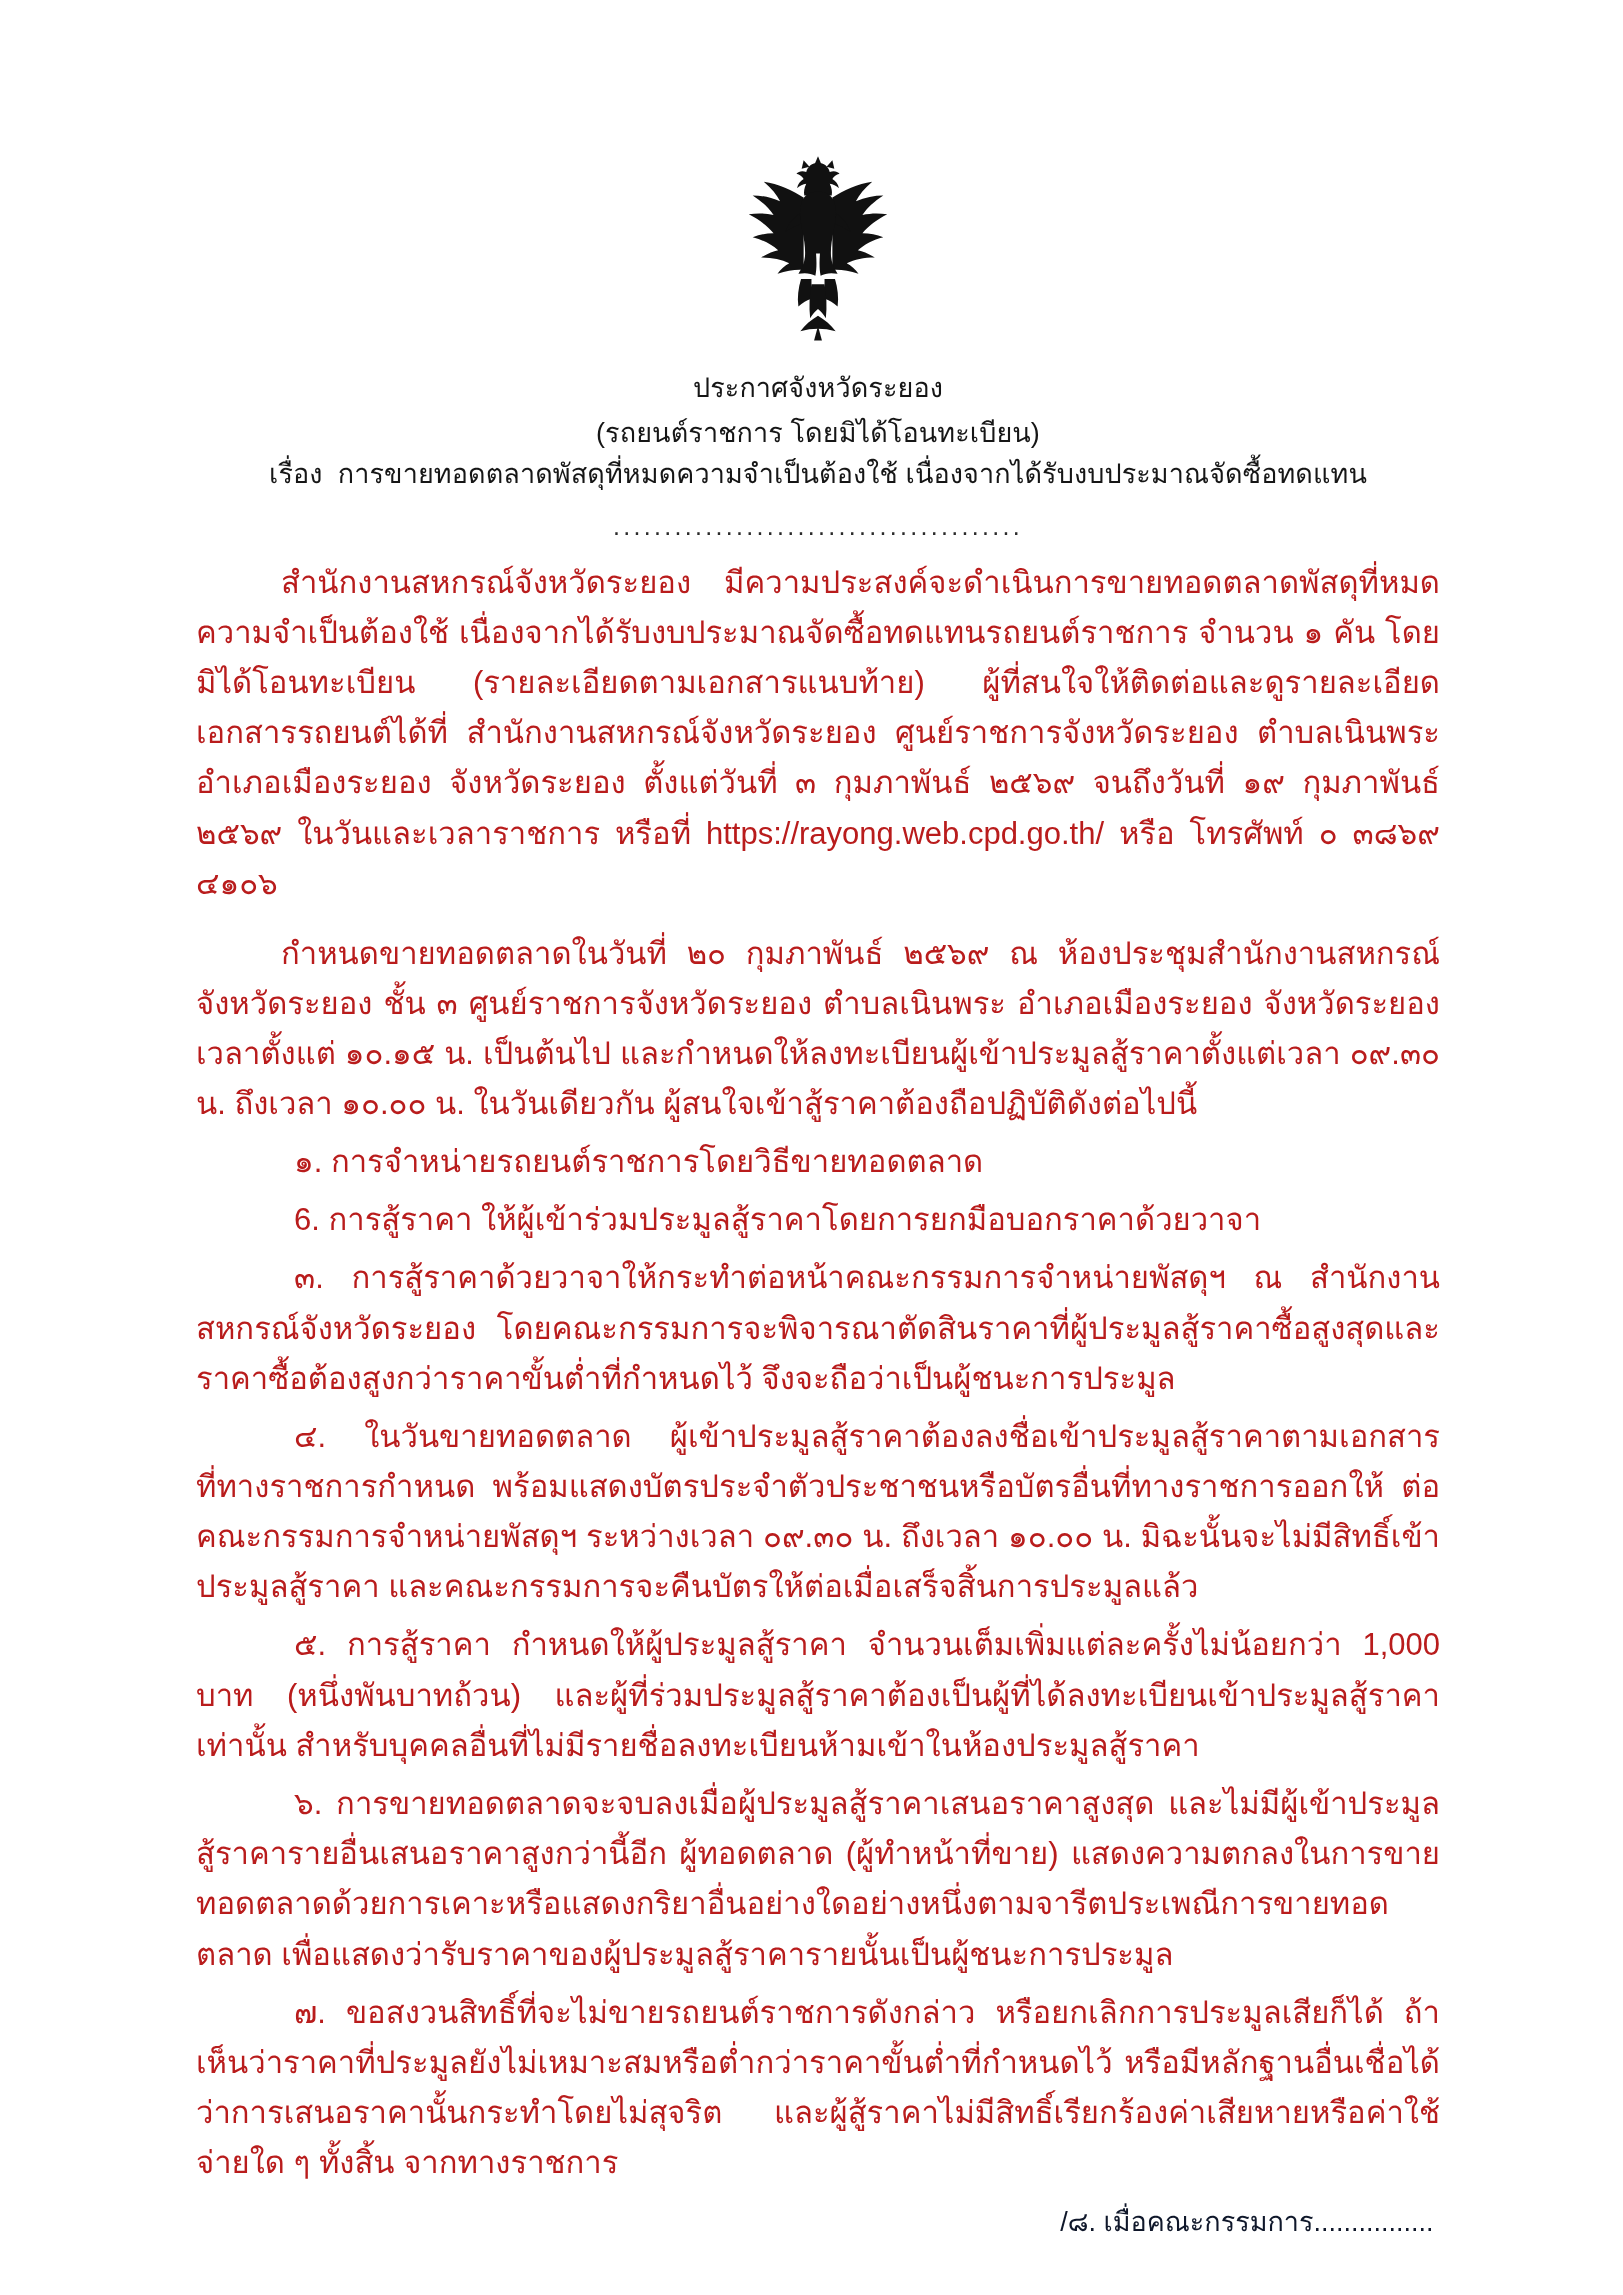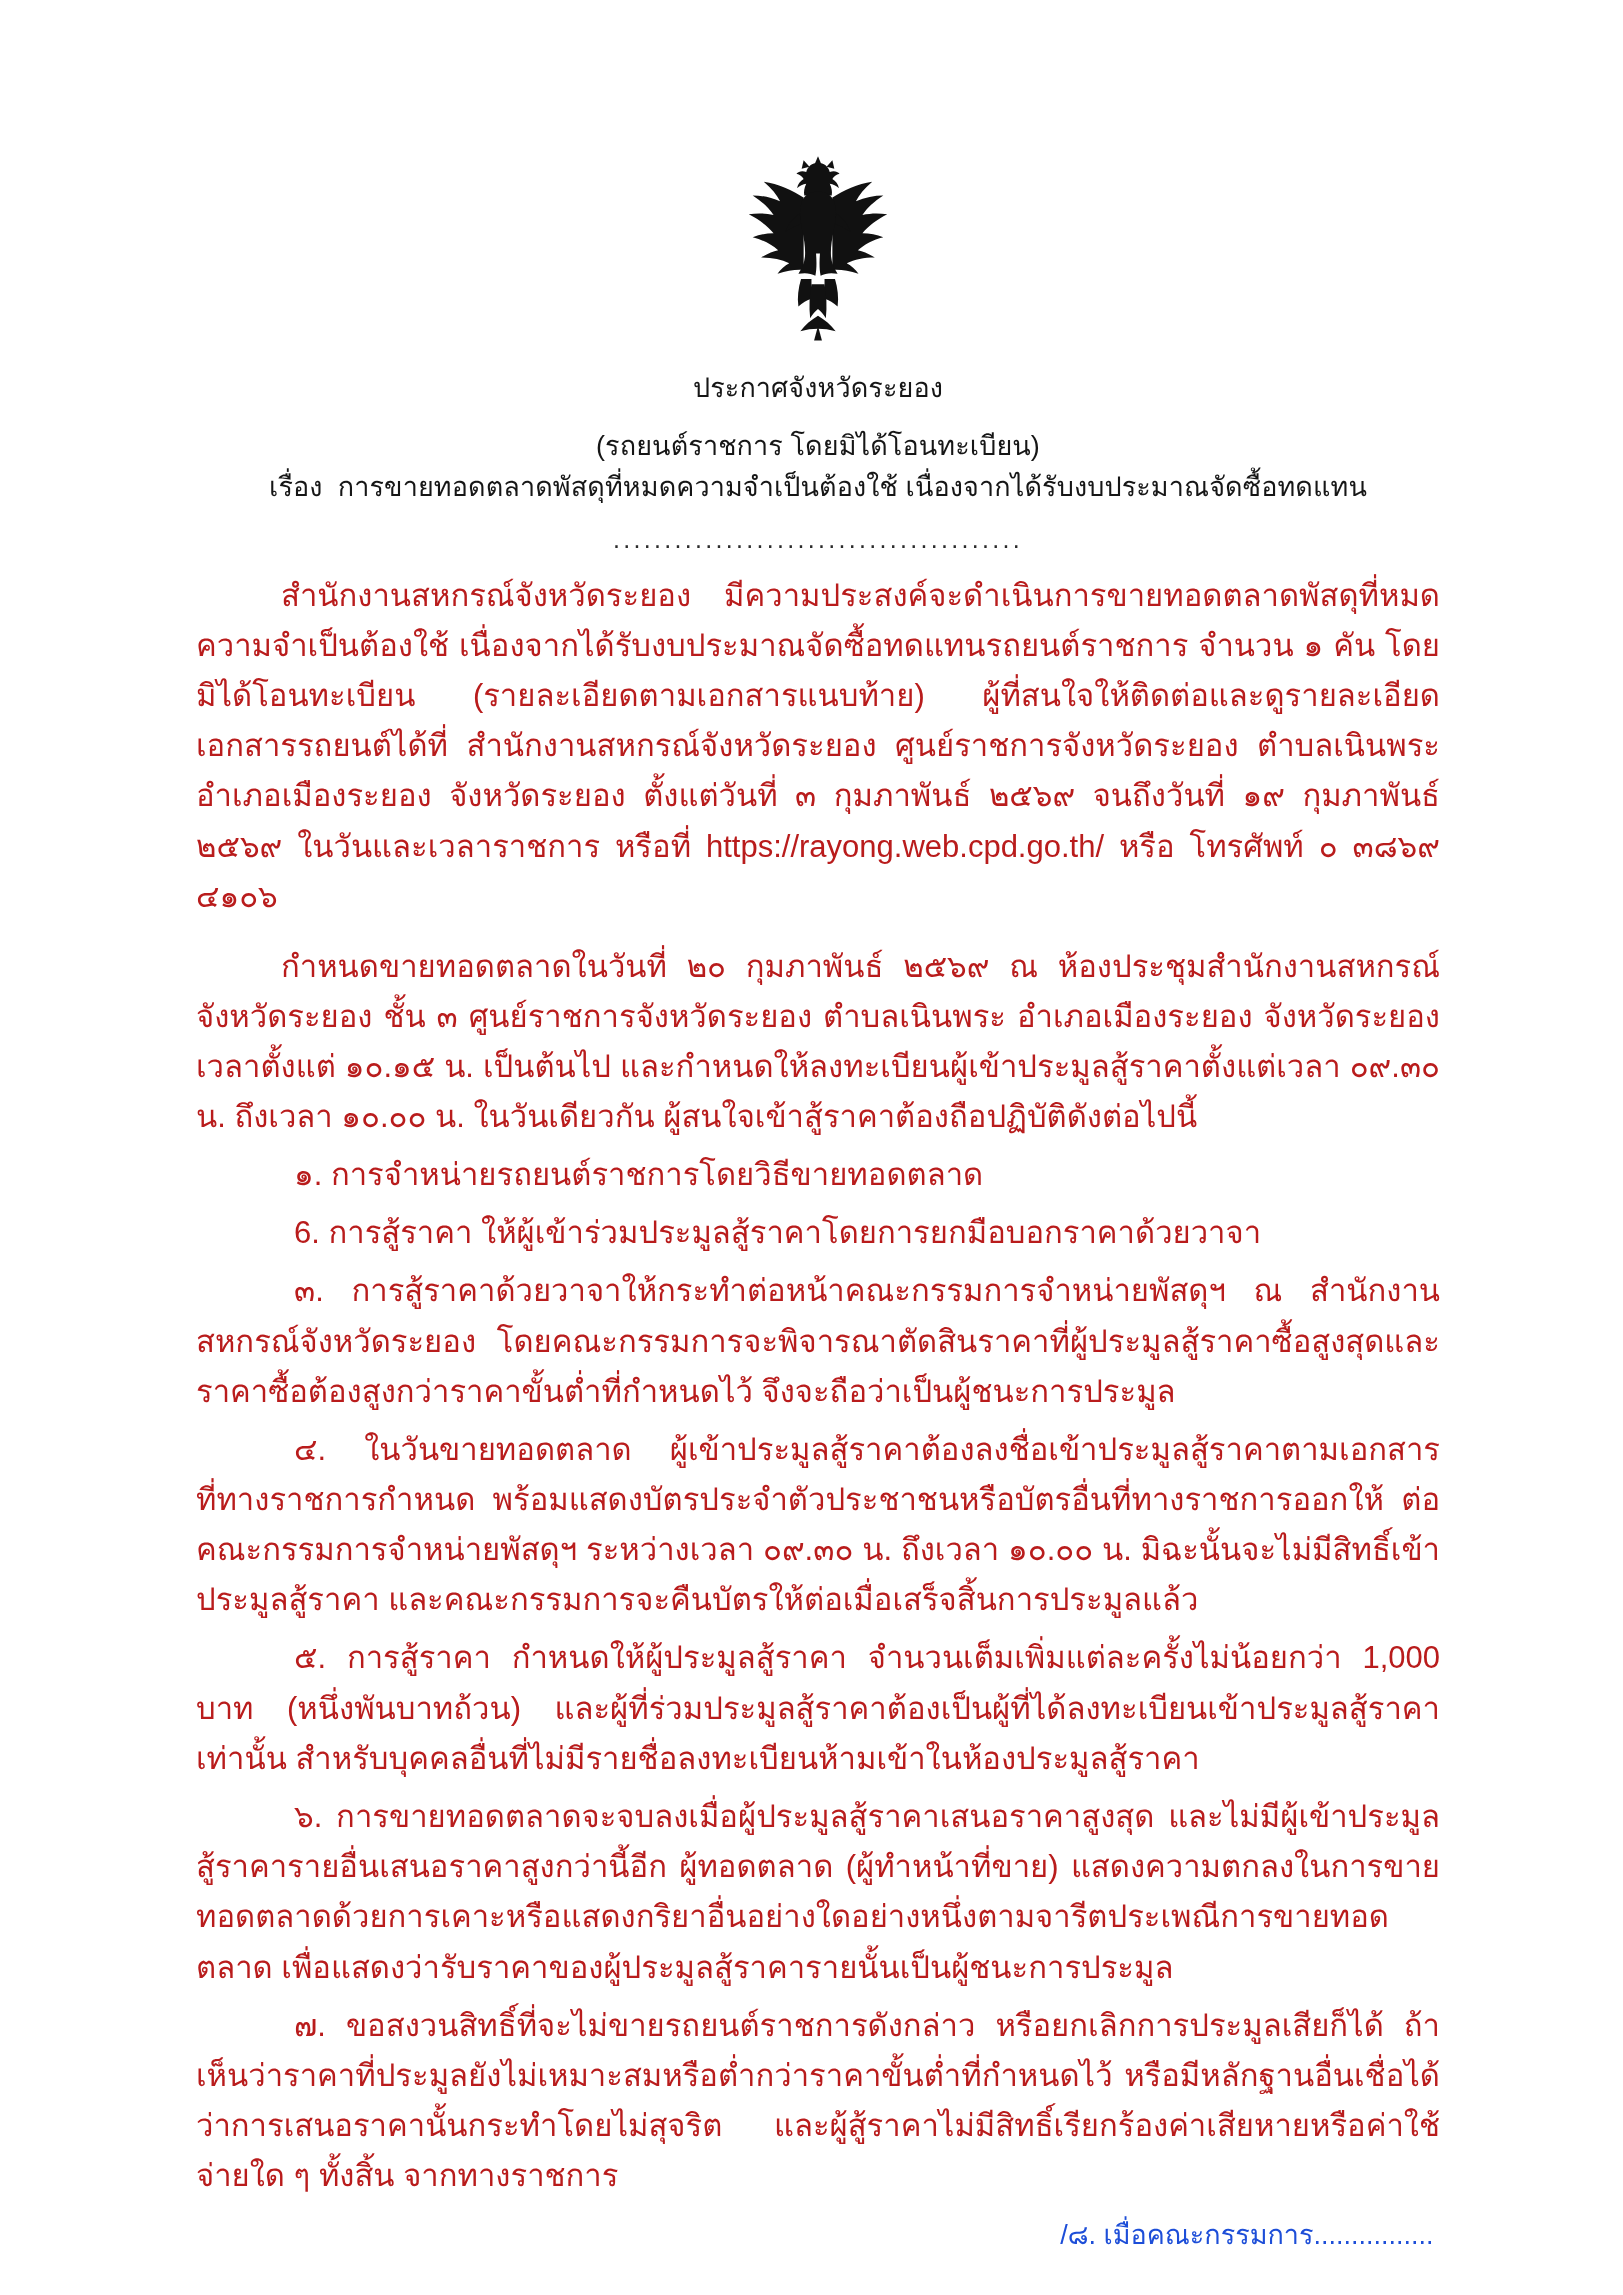--- a/index.html
+++ b/index.html
@@ -51,21 +51,21 @@
     text-align: center;
     margin-top: 6.5px;
   }
   .head-line {
     font-size: 27px;
     line-height: 1.52;
     letter-spacing: 0.1px;
     color: #161616;
     white-space: pre-wrap;
   }
-  .head-line.l1 { margin-bottom: 17px; }
+  .head-line.l1 { margin-bottom: 4px; }
   .head-line.l2 { }
   .head-line.l3 { }
 
   .dots {
     text-align: center;
     font-size: 25px;
     letter-spacing: 3.3px;
     color: #2b2b2b;
     margin-top: 17px;
     margin-bottom: 17px;
@@ -91,21 +91,21 @@
   .block-gap {
     height: 17px;
   }
   .small-gap {
     height: 5.2px;
   }
 
   .footer-line {
     font-size: 27px;
     text-align: right;
-    color: #1d4ed8;
+    color: #0f172a;
     margin-top: 11.8px;
     padding-right: 6.5px;
     white-space: pre-wrap;
   }
 </style>
 </head>
 <body>
 
 <div class="page">
   <div class="content">

